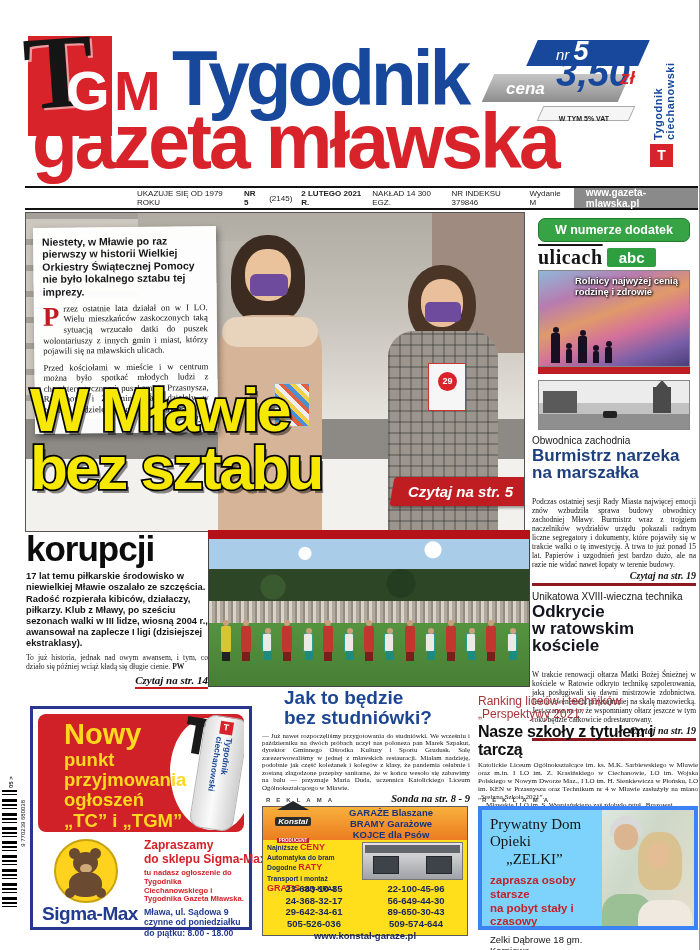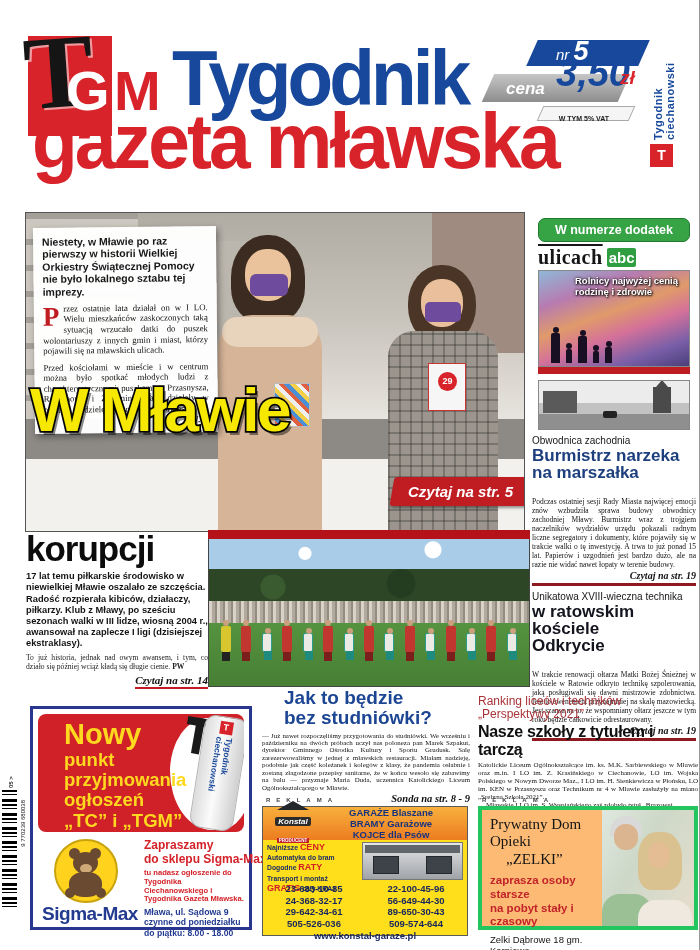--- a/index.html
+++ b/index.html
@@ -80,21 +80,21 @@
   .read5{position:absolute;left:366px;top:264px;width:138px;height:29px;background:#c01d23;border-radius:3px;
          transform:skewX(-10deg);z-index:6;box-shadow:1px 2px 3px rgba(0,0,0,.4);text-align:center}
   .read5 span{display:inline-block;transform:skewX(10deg);color:#fff;font:900 15px/29px "Liberation Sans",sans-serif;font-style:italic}
 
   
   .sidebar{position:absolute;left:532px;top:218px;width:166px}
   .sb-badge{margin-left:6px;width:152px;height:24px;background:#36a345;border:1px solid #1f7a2e;border-radius:7px;
             color:#fff;font:900 12.5px/22px "Liberation Sans",sans-serif;text-align:center}
   .sb-logo{margin:3px 0 0 6px;width:152px;height:25px;background:#fff;display:flex;align-items:center}
   .rolnicze{font:900 20px "Liberation Serif",serif;color:#161616;text-decoration:overline;letter-spacing:.5px}
-  .abc{background:#2f9e41;color:#fff;font:900 15px "Liberation Sans",sans-serif;padding:1px 2px;margin-left:4px;border-radius:2px}
+  .abc{background:#2f9e41;color:#fff;font:900 15px "Liberation Sans",sans-serif;padding:1px 12px;margin-left:4px;border-radius:2px}
   .sb-img{position:relative;margin-left:6px;width:152px;height:97px;overflow:hidden;border:1px solid #888;
           background:linear-gradient(160deg,#8fb8d8 0%,#b77bb0 25%,#e09a6a 45%,#d4719a 62%,#7a5fa8 82%,#4a3f7a 100%)}
   .sb-img-caption{position:absolute;top:5px;left:36px;width:108px;color:#fff;font:900 9.5px/1.15 "Liberation Sans",sans-serif;
                   text-shadow:0 0 3px #000,1px 1px 2px #000}
   .sils{position:absolute;bottom:3px;left:12px;display:flex;align-items:flex-end;gap:6px}
   .sil{position:relative;background:#181022;border-radius:2px 2px 0 0}
   .sil::before{content:"";position:absolute;top:-6px;left:50%;margin-left:-3px;width:6px;height:6px;border-radius:50%;background:#181022}
   .sil.a1{width:9px;height:30px}.sil.a2{width:9px;height:27px}
   .sil.k1{width:6px;height:14px}.sil.k2{width:6px;height:12px}.sil.k3{width:7px;height:16px}
   .sb-red{margin-left:6px;width:152px;height:7px;background:#c01d23}
@@ -200,21 +200,21 @@
   .kon-feats{width:92px;font:900 6.8px/1.35 "Liberation Sans",sans-serif;color:#1b2c68}
   .kon-feats .hi{font:900 9px "Liberation Sans",sans-serif;color:#d21e26}
   .kon-pic{position:relative;flex:1;background:linear-gradient(180deg,#e6e6e6,#9fa3a8);border:1px solid #777}
   .g-roof{position:absolute;top:2px;left:2px;right:2px;height:8px;background:#61666d}
   .g-door{position:absolute;top:13px;width:26px;height:18px;background:#3e434a;border:1px solid #23272c}
   .g-d1{left:10px}.g-d2{right:10px}
   .kon-phones{display:grid;grid-template-columns:1fr 1fr;font:900 9.5px/1.22 "Liberation Sans",sans-serif;color:#15245f;text-align:center;padding:1px 0}
   .kon-site{text-align:center;font:900 9.5px "Liberation Sans",sans-serif;color:#15245f;padding-bottom:2px}
 
   
-  .zelki{position:absolute;left:478px;top:806px;width:220px;height:124px;border:4px solid #22c55e;background:#fdba74}
+  .zelki{position:absolute;left:478px;top:806px;width:220px;height:124px;border:4px solid #3b82f6;background:#7dd3fc}
   .ze-text{position:absolute;left:8px;top:6px;width:120px}
   .ze-t1{font:15px "Liberation Serif",serif;color:#141414}
   .ze-t2{font:15px "Liberation Serif",serif;color:#141414;margin-left:16px;margin-top:1px}
   .ze-r1{margin-top:6px;font:900 11.5px/1.2 "Liberation Sans",sans-serif;color:#c2232b}
   .ze-r2{font:900 11.5px/1.2 "Liberation Sans",sans-serif;color:#c2232b}
   .ze-addr{margin-top:5px;font:9.5px "Liberation Sans",sans-serif;color:#141414}
   .ze-photo{position:absolute;right:0;top:0;width:92px;height:116px;overflow:hidden;
             background:linear-gradient(120deg,#dfe8df,#cdd8c8 40%,#e8decd)}
   .ze-photo i{position:absolute}
   .zm-hair{left:8px;top:6px;width:32px;height:20px;background:#d9d9d9;border-radius:16px 16px 0 0}
@@ -249,20 +249,30 @@
     <div class="nr-text"><span>nr</span> <b>5</b></div>
     <div class="price-bg"></div>
     <div class="price-label">cena</div>
     <div class="price-val">3,50</div>
     <div class="price-cur">zł</div>
     <div class="vat"><span>W TYM 5% VAT</span></div>
     <div class="side-logo">Tygodnik ciechanowski</div>
     <div class="side-t-box">T</div>
   </header>
 
+  <div class="infobar">
+    <span>UKAZUJE SIĘ OD 1979 ROKU</span>
+    <b>NR 5</b>
+    <span>(2145)</span>
+    <b>2 LUTEGO 2021 R.</b>
+    <span>NAKŁAD 14 300 EGZ.</span>
+    <span>NR INDEKSU 379846</span>
+    <span>Wydanie M</span>
+    <div class="web-box">www.gazeta-mlawska.pl</div>
+  </div>
 
   <section class="mainphoto">
     <div class="bld1"></div>
     <div class="bld2"></div>
     <div class="bld3"></div>
     <div class="road"></div>
     <div class="snow"></div>
 
     <div class="g1-hair"></div>
     <div class="g1-face"></div>
@@ -283,20 +293,21 @@
       <p class="intro-lead">Niestety, w Mławie po raz pierwszy w historii Wielkiej Orkiestry Świątecznej Pomocy nie było lokalnego sztabu tej imprezy.</p>
       <p class="intro-body">
         <span class="dropcap">P</span><span>rzez ostatnie lata działał on w I LO. Wielu mieszkańców zaskoczonych taką sytuacją wrzucało datki do puszek wolontariuszy z innych gmin i miast, którzy pojawili się na mławskich ulicach.</span>
       </p>
       <p class="intro-body">Przed kościołami w mieście i w centrum można było spotkać młodych ludzi z charakterystycznymi puszkami z Przasnysza, Radzanowa i Żuromina. Tam działały w ostatnią niedzielę stycznia sztaby orkiestry.</p>
       <p class="intro-by">W.D.</p>
     </div>
 
     <div class="bigheadline">
       <div>W Mławie</div>
+      <div>bez sztabu</div>
     </div>
     <div class="read5"><span>Czytaj na str. 5</span></div>
   </section>
 
   <aside class="sidebar">
     <div class="sb-badge">W numerze dodatek</div>
     <div class="sb-logo">
       <span class="rolnicze">ulicach</span>
       <span class="abc">abc</span>
     </div>
@@ -321,22 +332,22 @@
     <div class="sb-head">
       <div>Burmistrz narzeka</div>
       <div>na marszałka</div>
     </div>
     <div class="sb-body">Podczas ostatniej sesji Rady Miasta najwięcej emocji znów wzbudziła sprawa budowy obwodnicy zachodniej Mławy. Burmistrz wraz z trojgiem naczelników wydziałów urzędu pokazali radnym liczne segregatory i dokumenty, które pojawiły się w trakcie walki o tę inwestycję. A trwa to już ponad 15 lat. Papierów i uzgodnień jest bardzo dużo, ale na razie nie widać nawet łopaty w terenie budowy.</div>
     <div class="sb-read">Czytaj na str. 19</div>
     <div class="sb-rule"></div>
 
     <div class="sb-kicker">Unikatowa XVIII-wieczna technika</div>
     <div class="sb-head dark">
+      <div>Odkrycie</div>
       <div>w ratowskim kościele</div>
-      <div>Odkrycie</div>
     </div>
     <div class="sb-body">W trakcie renowacji ołtarza Matki Bożej Śnieżnej w kościele w Ratowie odkryto technikę szpolerowania, jaką posługiwali się dawni mistrzowie zdobnictwa. Jest to ewenement przynajmniej na skalę mazowiecką. Jest szansa na to, że wspomniany ołtarz jeszcze w tym roku będzie całkowicie odrestaurowany.</div>
     <div class="sb-read">Czytaj na str. 19</div>
     <div class="sb-rule"></div>
   </aside>
 
   <section class="korupcja">
     <div class="k-head">
       <div>korupcji</div>
     </div>

